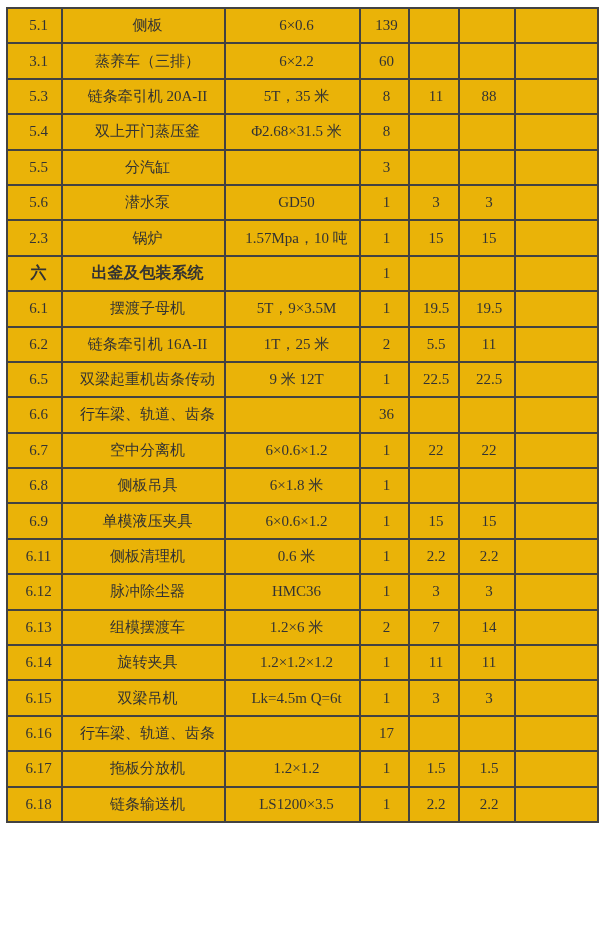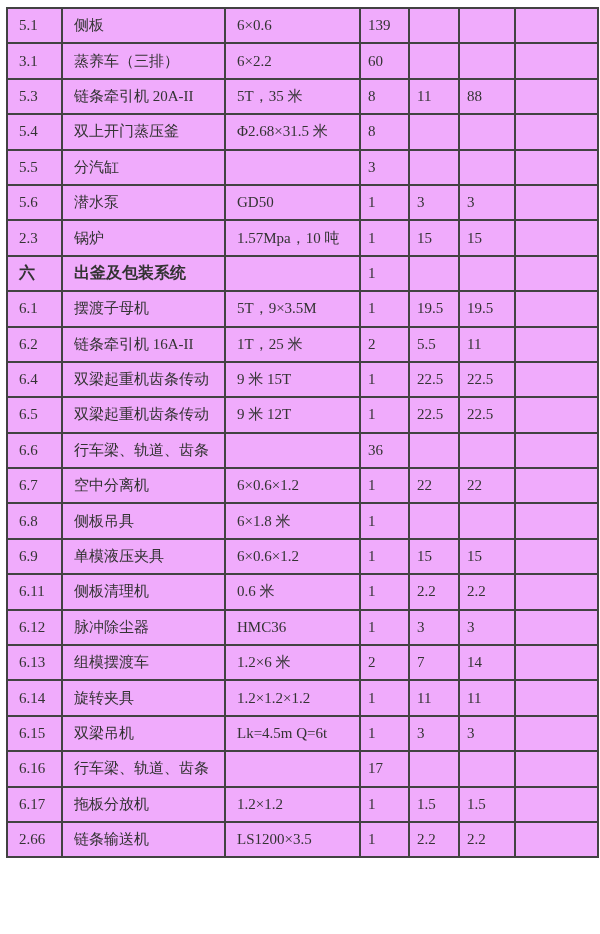--- a/index.html
+++ b/index.html
@@ -13,21 +13,22 @@
     height: 934px;
     background: #ffffff;
     overflow: hidden;
   }
   table.doc-table {
     position: absolute;
     left: 6px;
     top: 7px;
     border-collapse: collapse;
     table-layout: fixed;
-    background: #f0abfc;
+    background: #eab308;
+    text-align: center;
   }
   table.doc-table td {
     border: 2px solid #424242;
     height: 33.4px;
     font-family: "Liberation Serif", "DejaVu Serif", serif;
     font-size: 15px;
     color: #333333;
     vertical-align: middle;
     padding: 0 3px 0 11px;
     white-space: nowrap;
@@ -144,29 +145,20 @@
         <tr>
           <td>6.2</td>
           <td>链条牵引机 16A-II</td>
           <td>1T，25 米</td>
           <td>2</td>
           <td>5.5</td>
           <td>11</td>
           <td></td>
         </tr>
         <tr>
-          <td>6.4</td>
-          <td>双梁起重机齿条传动</td>
-          <td>9 米 15T</td>
-          <td>1</td>
-          <td>22.5</td>
-          <td>22.5</td>
-          <td></td>
-        </tr>
-        <tr>
           <td>6.5</td>
           <td>双梁起重机齿条传动</td>
           <td>9 米 12T</td>
           <td>1</td>
           <td>22.5</td>
           <td>22.5</td>
           <td></td>
         </tr>
         <tr>
           <td>6.6</td>
@@ -261,21 +253,21 @@
         <tr>
           <td>6.17</td>
           <td>拖板分放机</td>
           <td>1.2×1.2</td>
           <td>1</td>
           <td>1.5</td>
           <td>1.5</td>
           <td></td>
         </tr>
         <tr>
-          <td>2.66</td>
+          <td>6.18</td>
           <td>链条输送机</td>
           <td>LS1200×3.5</td>
           <td>1</td>
           <td>2.2</td>
           <td>2.2</td>
           <td></td>
         </tr>
       </tbody>
   </table>
 </div>

